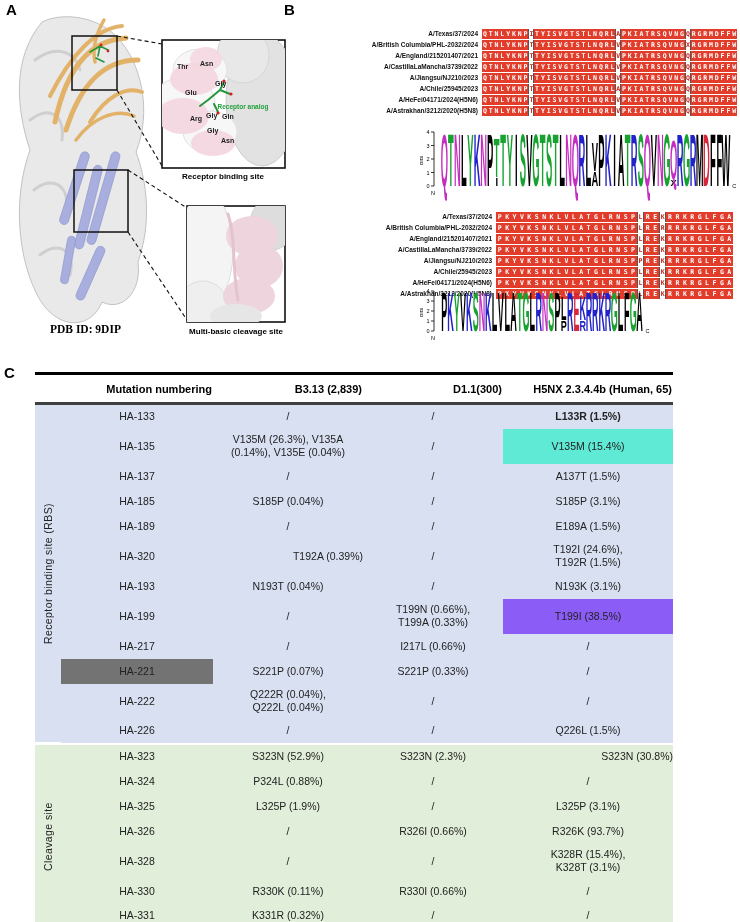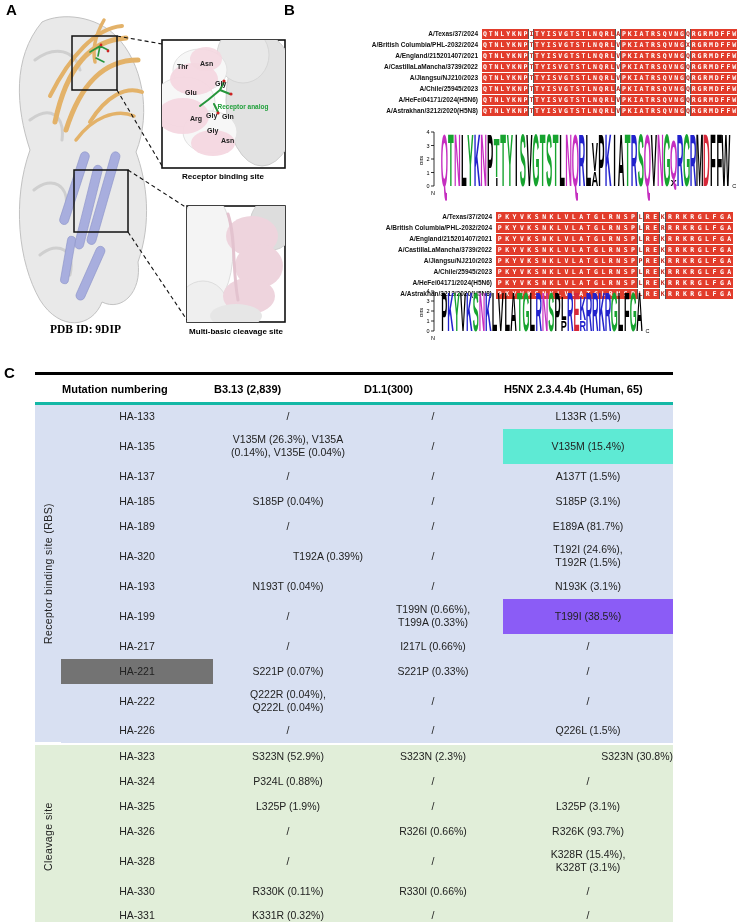--- a/index.html
+++ b/index.html
@@ -13,21 +13,21 @@
              padding-right:4px;line-height:10px;white-space:nowrap;}
   .aln-seq{display:flex;}
   .cell{display:inline-block;box-sizing:border-box;text-align:center;
         font:bold 6.5px "DejaVu Sans Mono",monospace;height:10px;line-height:10.5px;
         color:#fff;background:#e23c2b;}
   .cell.var{color:#c0271b;background:#fff;border-left:.5px solid #555;border-right:.5px solid #555;}
   
   #tableC{position:absolute;left:35px;top:372px;}
   table.mut{border-collapse:collapse;width:638px;border-top:3px solid #000;border-bottom:2px solid #000;}
   table.mut th{font:bold 11px "Liberation Sans",sans-serif;color:#000;background:#fff;
-               height:25px;border-bottom:3px solid #14b8a6;text-align:left;}
+               height:25px;border-bottom:3px solid #404040;text-align:right;}
   table.mut td{font:10.5px "Liberation Sans",sans-serif;color:#222;text-align:center;
                vertical-align:middle;white-space:pre-line;line-height:13px;padding:0;}
   td.vlab{writing-mode:vertical-rl;transform:rotate(180deg);font-weight:bold;width:26px;
           font-size:10.5px;color:#1a1a1a;letter-spacing:.4px;text-align:center;}
   tr.sec-start td{border-top:2px solid #fff;}
   
   #pdbid{position:absolute;left:50px;top:323px;font:bold 11.5px "Liberation Serif",serif;color:#000;}
   svg text{user-select:none;}
 </style>
 </head>
@@ -960,21 +960,21 @@
             <th>D1.1(300)</th>
             <th>H5NX 2.3.4.4b (Human, 65)</th>
           </tr>
         </thead>
         <tbody>
           <tr style="height: 25px;">
             <td class="vlab" rowspan="12" style="background: rgb(216, 224, 242);">Receptor binding site (RBS)</td>
             <td style="background: rgb(216, 224, 242);">HA-133</td>
             <td style="background: rgb(216, 224, 242);">/</td>
             <td style="background: rgb(216, 224, 242);">/</td>
-            <td style="background: rgb(216, 224, 242);">L133R (1.5%)</td>
+            <td style="background: rgb(216, 224, 242); font-weight: bold;">L133R (1.5%)</td>
           </tr>
           <tr style="height: 35px;">
             <td style="background: rgb(216, 224, 242);">HA-135</td>
             <td style="background: rgb(216, 224, 242);">V135M (26.3%), V135A
 (0.14%), V135E (0.04%)</td>
             <td style="background: rgb(216, 224, 242);">/</td>
             <td style="background: #5eead4;">V135M (15.4%)</td>
           </tr>
           <tr style="height: 25px;">
             <td style="background: rgb(216, 224, 242);">HA-137</td>
@@ -985,21 +985,21 @@
           <tr style="height: 25px;">
             <td style="background: rgb(216, 224, 242);">HA-185</td>
             <td style="background: rgb(216, 224, 242);">S185P (0.04%)</td>
             <td style="background: rgb(216, 224, 242);">/</td>
             <td style="background: rgb(216, 224, 242);">S185P (3.1%)</td>
           </tr>
           <tr style="height: 25px;">
             <td style="background: rgb(216, 224, 242);">HA-189</td>
             <td style="background: rgb(216, 224, 242);">/</td>
             <td style="background: rgb(216, 224, 242);">/</td>
-            <td style="background: rgb(216, 224, 242);">E189A (81.7%)</td>
+            <td style="background: rgb(216, 224, 242);">E189A (1.5%)</td>
           </tr>
           <tr style="height: 35px;">
             <td style="background: rgb(216, 224, 242);">HA-320</td>
             <td style="background: rgb(216, 224, 242); text-align: right;">T192A (0.39%)</td>
             <td style="background: rgb(216, 224, 242);">/</td>
             <td style="background: rgb(216, 224, 242);">T192I (24.6%),
 T192R (1.5%)</td>
           </tr>
           <tr style="height: 25px;">
             <td style="background: rgb(216, 224, 242);">HA-193</td>

